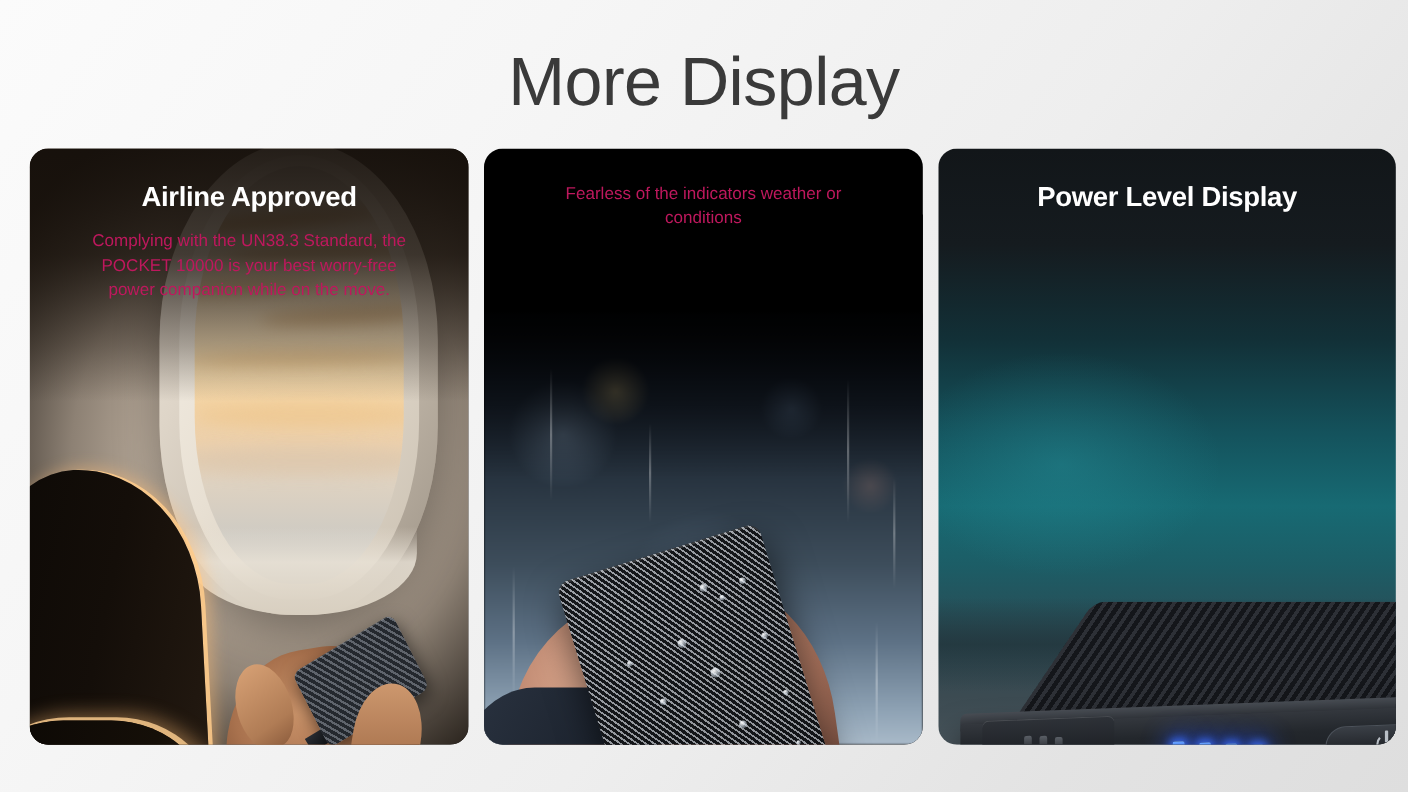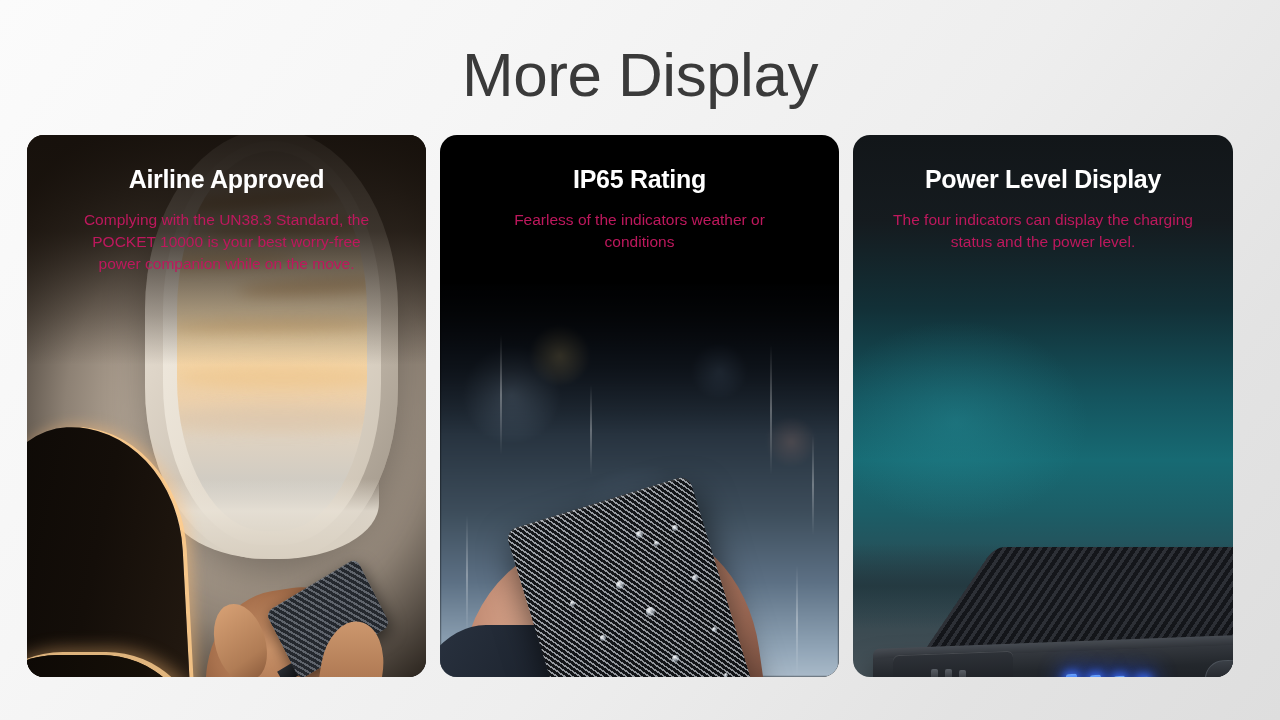--- a/index.html
+++ b/index.html
@@ -40,21 +40,21 @@
   }
 
   .card {
     position:relative;
     width:399px;
     height:542px;
     border-radius:17px;
     overflow:hidden;
     flex:0 0 auto;
   }
-  .card:last-child { width:380px; }
+  .card:last-child { width:416px; }
 
   .card-copy {
     position:absolute;
     top:0; left:0; right:0;
     z-index:40;
     padding:31px 18px 0;
     text-align:center;
     pointer-events:none;
   }
   .card-title {
@@ -501,21 +501,20 @@
       <div class="drop" style="left:232px; top:520px; width:7px;  height:7px;"></div>
       <div class="drop" style="left:272px; top:492px; width:5px;  height:5px;"></div>
 
       <div class="drop" style="left:284px; top:538px; width:4px;  height:4px;"></div>
       <div class="drop" style="left:130px; top:466px; width:5px;  height:5px;"></div>
 
       <div class="rain-fade"></div>
     </div>
 
     <div class="card-copy">
-      <div class="card-title">IP65 Rating</div>
       <div class="card-desc mid">Fearless of the indicators weather or conditions</div>
     </div>
   </div>
 
   <div class="card">
     <div class="scene-led">
       <div class="led-glow"></div>
       <div class="led-band"></div>
 
       <div class="bank3-top"></div>
@@ -531,17 +530,16 @@
       <div class="led" style="left:237px; top:540px;"></div>
       <div class="led" style="left:261px; top:541px;"></div>
       <div class="led" style="left:285px; top:542px;"></div>
 
       <div class="pwr-btn"></div>
       <div class="pwr-ico"></div>
     </div>
 
     <div class="card-copy">
       <div class="card-title">Power Level Display</div>
-      <div class="card-desc mid">The four indicators can display the charging status and the power level.</div>
     </div>
   </div>
 
 </div>
 
 </body></html>

